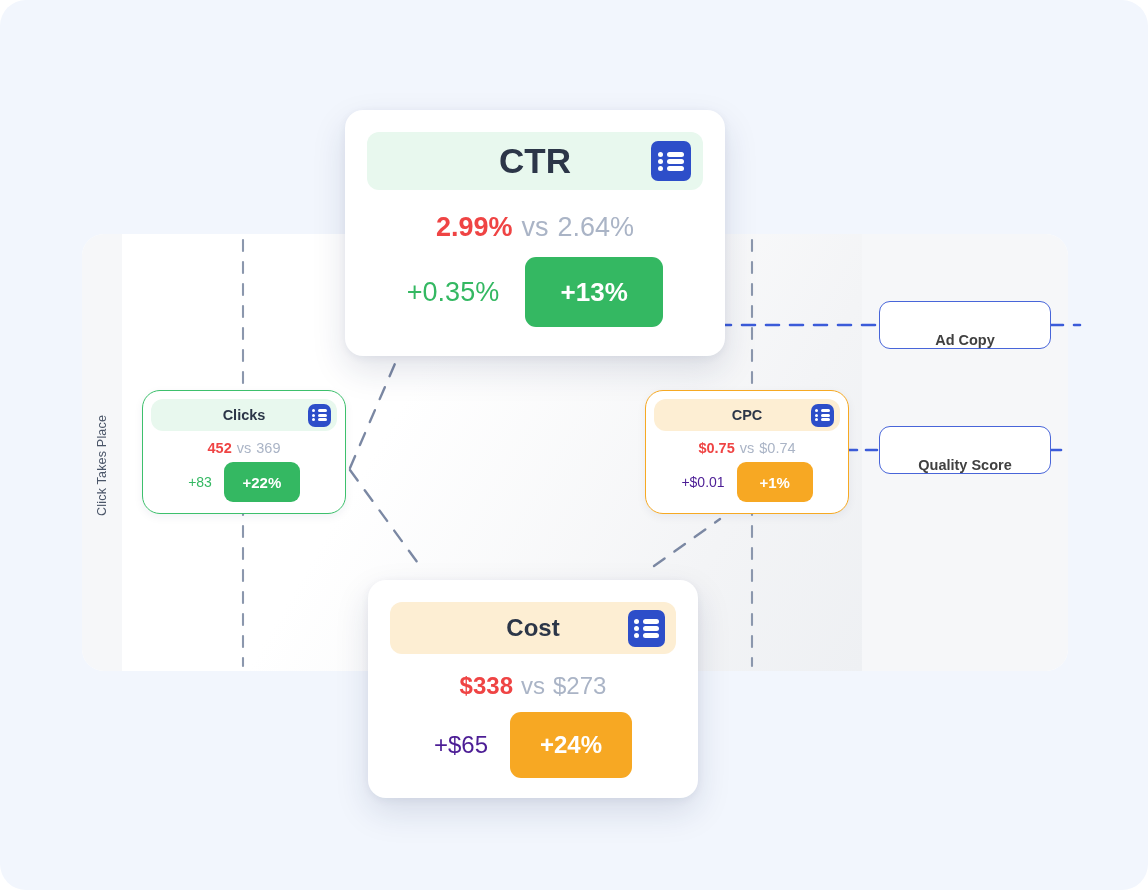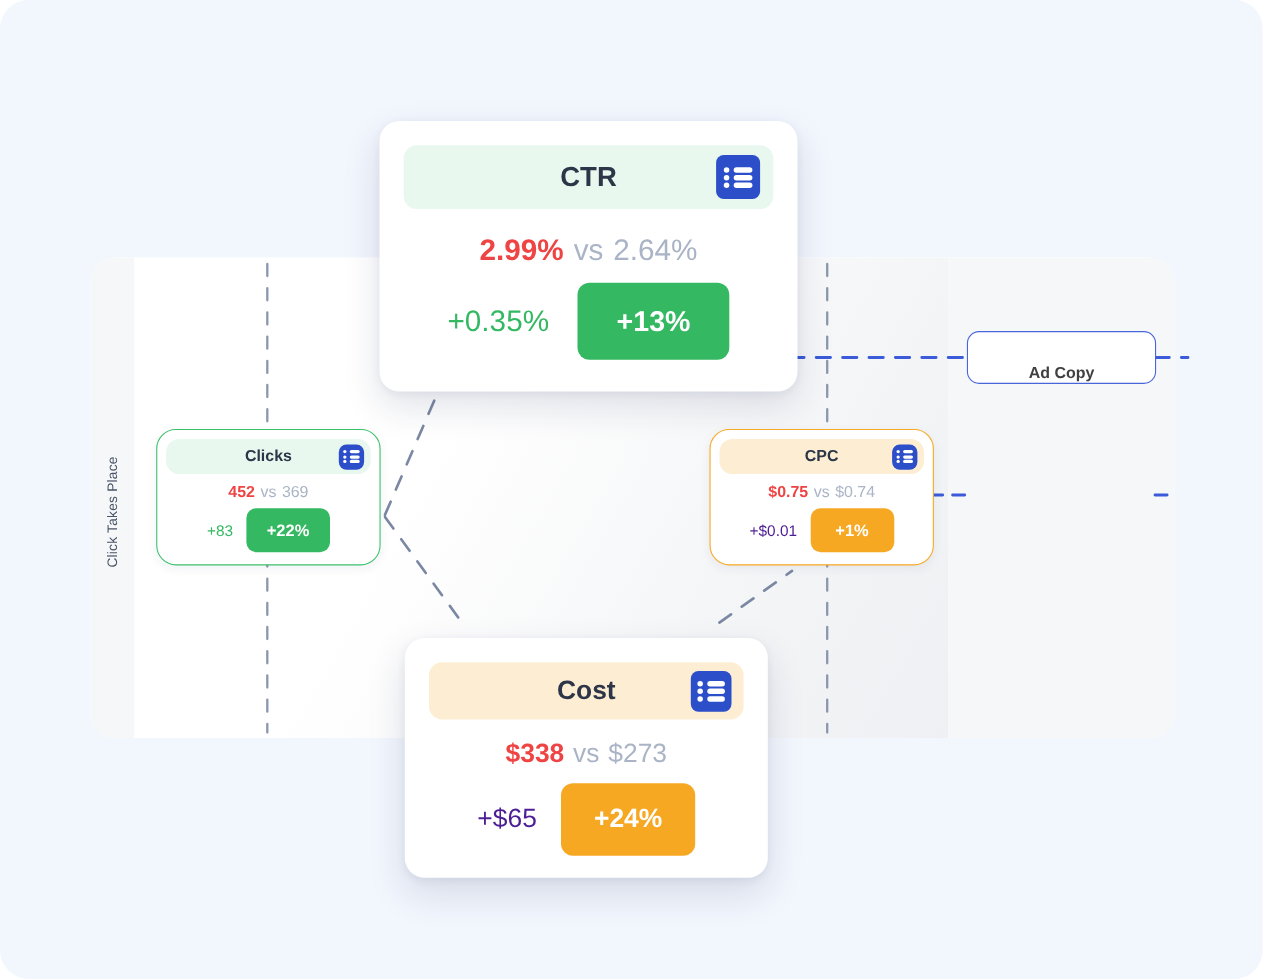--- a/index.html
+++ b/index.html
@@ -106,21 +106,21 @@
   .pct {
     display: flex; align-items: center; justify-content: center;
     color: #ffffff; font-weight: bold; border-radius: 11px;
   }
   .pct-green  { background: #34b862; }
   .pct-orange { background: #f7a823; }
 
   
   #card-ctr { left: 345px; top: 110px; width: 380px; height: 246px; }
   #card-ctr .card-head { margin: 22px 22px 0; height: 58px; }
-  #card-ctr .card-title { font-size: 25px; }
+  #card-ctr .card-title { font-size: 35px; }
   #card-ctr .list-icon { right: 12px; width: 40px; height: 40px; padding: 0 7px; }
   #card-ctr .li-dot { width: 5px; height: 5px; }
   #card-ctr .li-bar { height: 5px; flex: 1; margin-left: 4px; }
   #card-ctr .compare { margin-top: 22px; font-size: 27px; gap: 9px; }
   #card-ctr .deltarow { margin-top: 14px; gap: 26px; }
   #card-ctr .abs-green { font-size: 27px; }
   #card-ctr .pct { width: 138px; height: 70px; font-size: 26px; }
 
   
   #card-cost { left: 368px; top: 580px; width: 330px; height: 218px; }
@@ -317,14 +317,17 @@
     </div>
     <div class="deltarow">
       <span class="abs-orange">+$65</span>
       <span class="pct pct-orange">+24%</span>
     </div>
   </div>
 
   <div class="node" id="node-adcopy">
     <span>Ad Copy</span>
   </div>
+  <div class="node" id="node-quality">
+    <span>Quality Score</span>
+  </div>
 
 </div>
 
 </body></html>

